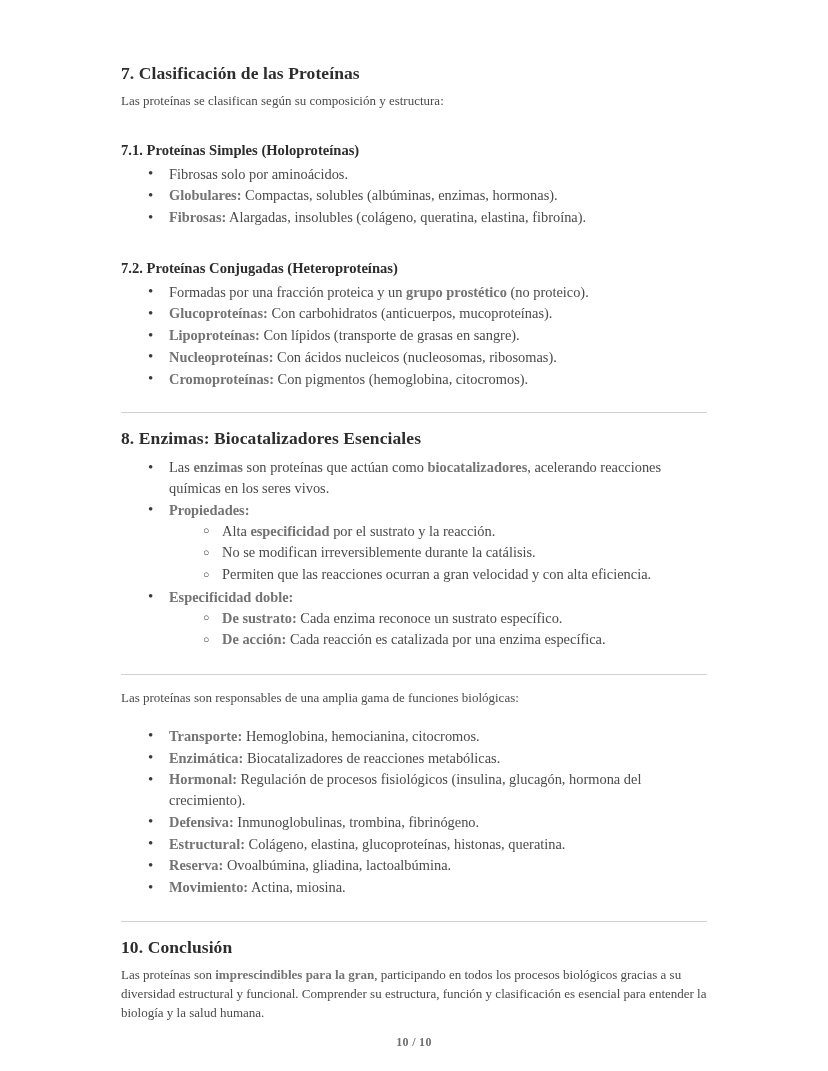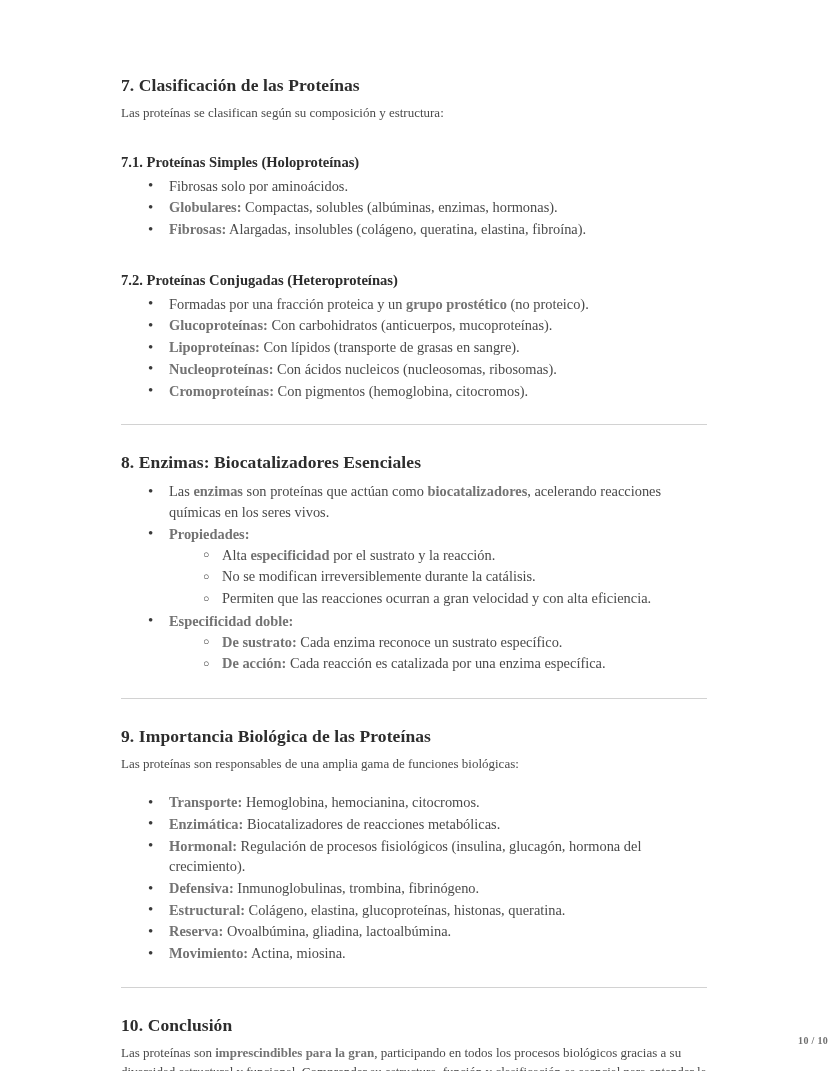--- a/index.html
+++ b/index.html
@@ -26,21 +26,21 @@
     padding: 62px 121px 0 121px;
   }
   .doc-body {
     width: 586px;
   }
 
   h1.sec-title {
     font-size: 17.5px;
     font-weight: bold;
     color: #2d2d2d;
-    margin: 12px 0 7px 0;
+    margin: 0 0 7px 0;
     padding: 0;
     line-height: 1.32;
     letter-spacing: 0.1px;
   }
   h2.subsec-title {
     font-size: 14.6px;
     font-weight: bold;
     color: #2d2d2d;
     margin: 12px 0 3px 0;
     padding: 0;
@@ -106,22 +106,22 @@
     border-top: 1px solid #d2d2d2;
     margin: 0;
     height: 0;
     width: 586px;
   }
   .footer {
     position: absolute;
     left: 0;
     top: 1035px;
     width: 828px;
-    text-align: right;
-    font-size: 10px;
+    text-align: center;
+    font-size: 12px;
     font-weight: bold;
     color: #6f6f6f;
     font-family: "Liberation Serif", serif;
     letter-spacing: 0.3px;
   }
 </style>
 </head>
 <body>
 
 <div class="page">
@@ -215,21 +215,20 @@
             <span class="b">De acción:</span><span> Cada reacción es catalizada por una enzima específica.</span>
           </li>
         </ul>
       </li>
     </ul>
 
     <div class="gap-lg"></div>
     <hr class="rule">
     <div class="gap-sm"></div>
 
-    <h1 class="sec-title">9. Importancia Biológica de las Proteínas</h1>
     <p class="para">Las proteínas son responsables de una amplia gama de funciones biológicas:</p>
 
     <div class="gap-md"></div>
 
     <ul class="lvl1">
       <li>
         <span class="mk">•</span>
         <span class="b">Transporte:</span><span> Hemoglobina, hemocianina, citocromos.</span>
       </li>
       <li>

